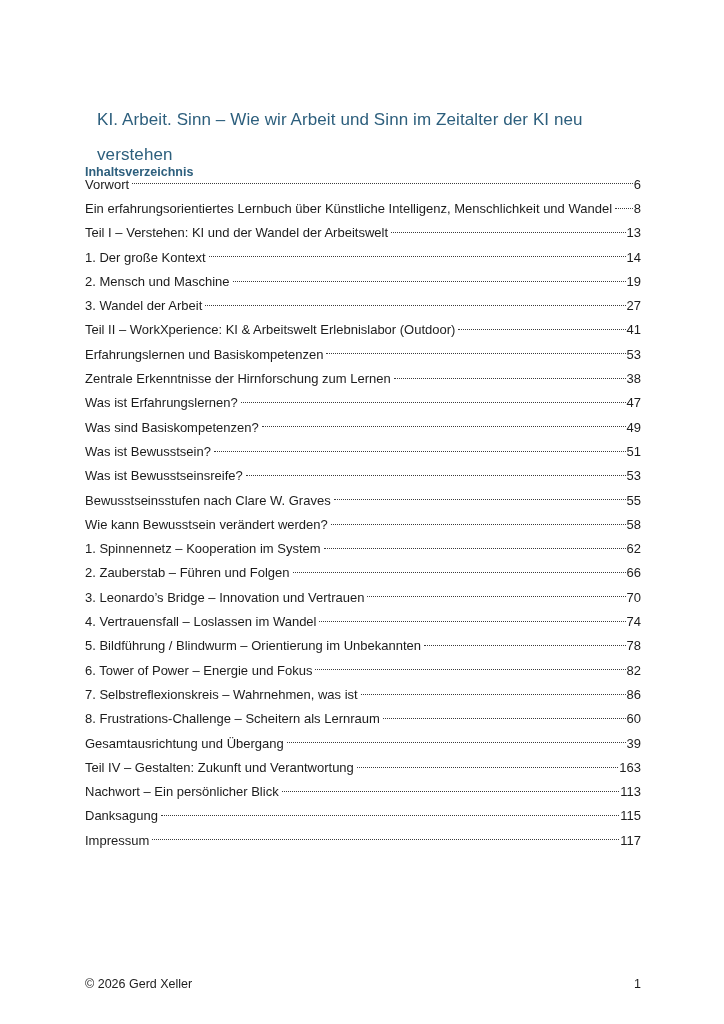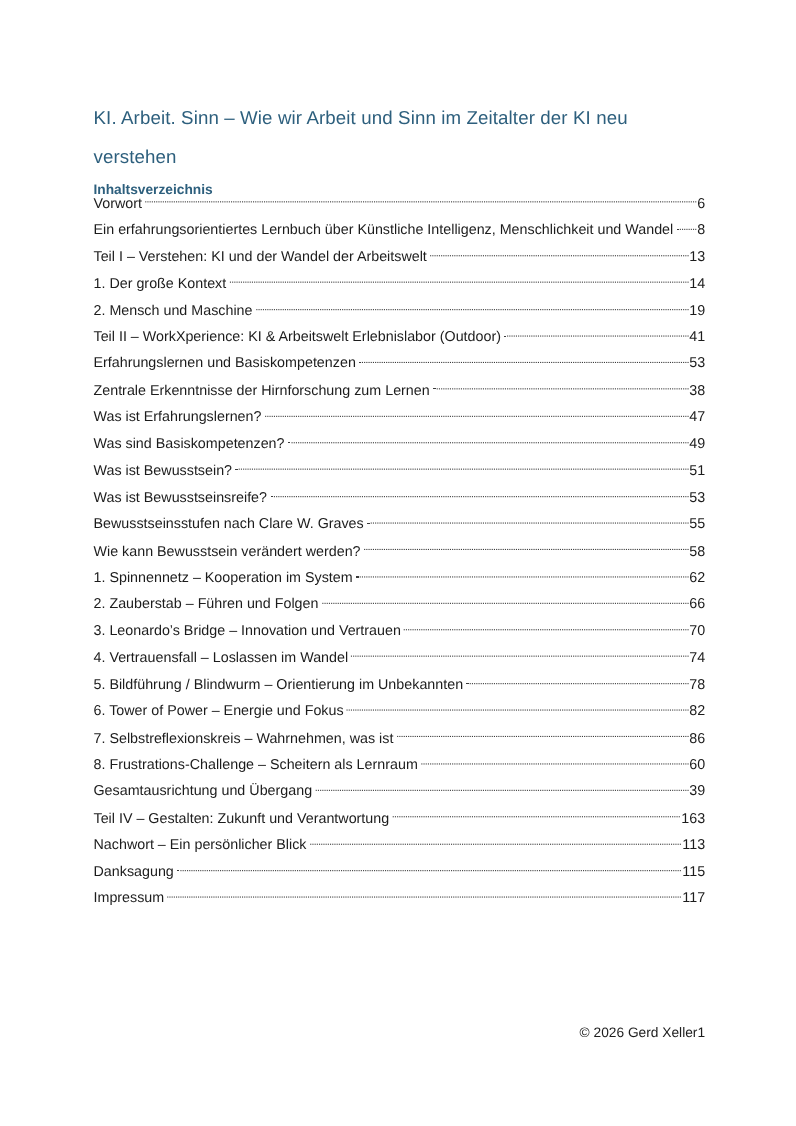--- a/index.html
+++ b/index.html
@@ -15,21 +15,21 @@
     width: 724px;
     height: 1024px;
     background: #ffffff;
     overflow: hidden;
   }
   .doc-title {
     position: absolute;
     left: 85px;
     top: 90px;
     width: 565px;
-    margin: 0;
+    margin: 12px;
     font-size: 17px;
     line-height: 35px;
     font-weight: 400;
     letter-spacing: 0.1px;
     color: #2d5f7d;
   }
   .toc-heading {
     position: absolute;
     left: 85px;
     top: 165px;
@@ -62,24 +62,24 @@
     margin: 0 1px 2.5px 3px;
     min-width: 8px;
   }
   .toc-page {
     line-height: 1.15;
     text-align: right;
   }
   .footer {
     position: absolute;
     left: 85px;
-    top: 932px;
+    top: 977px;
     width: 556px;
     display: flex;
-    justify-content: flex-end;
+    justify-content: space-between;
     font-size: 12.5px;
     color: #1c1c1c;
   }
 </style>
 </head>
 <body>
 
 <div class="page">
 
   <h1 class="doc-title">KI. Arbeit. Sinn – Wie wir Arbeit und Sinn im Zeitalter der KI neu verstehen</h1>
@@ -110,20 +110,25 @@
     <span class="toc-dots"></span>
     <span class="toc-page">14</span>
   </div>
 
   <div class="toc-entry">
     <span class="toc-label">2. Mensch und Maschine</span>
     <span class="toc-dots"></span>
     <span class="toc-page">19</span>
   </div>
 
+  <div class="toc-entry">
+    <span class="toc-label">3. Wandel der Arbeit</span>
+    <span class="toc-dots"></span>
+    <span class="toc-page">27</span>
+  </div>
 
   <div class="toc-entry">
     <span class="toc-label">Teil II – WorkXperience: KI &amp; Arbeitswelt Erlebnislabor (Outdoor)</span>
     <span class="toc-dots"></span>
     <span class="toc-page">41</span>
   </div>
 
   <div class="toc-entry">
     <span class="toc-label">Erfahrungslernen und Basiskompetenzen</span>
     <span class="toc-dots"></span>

